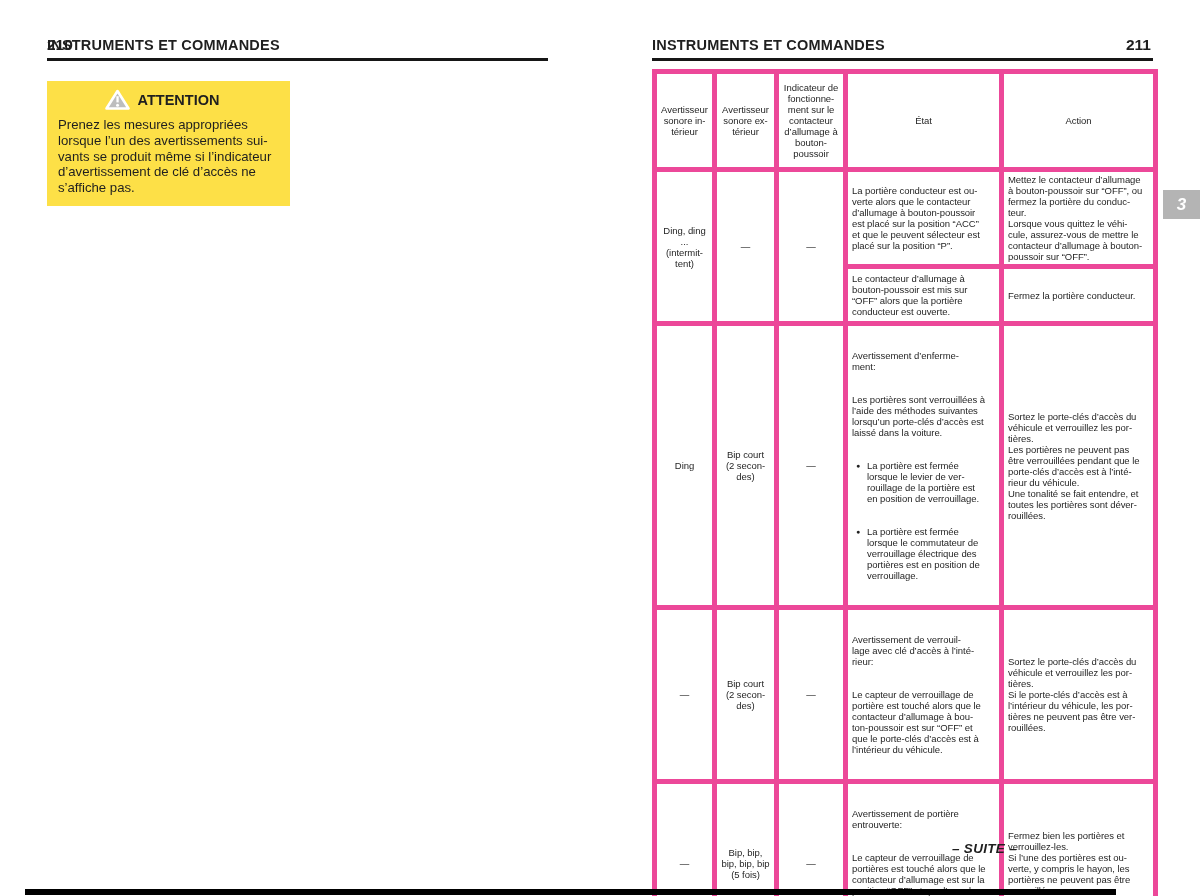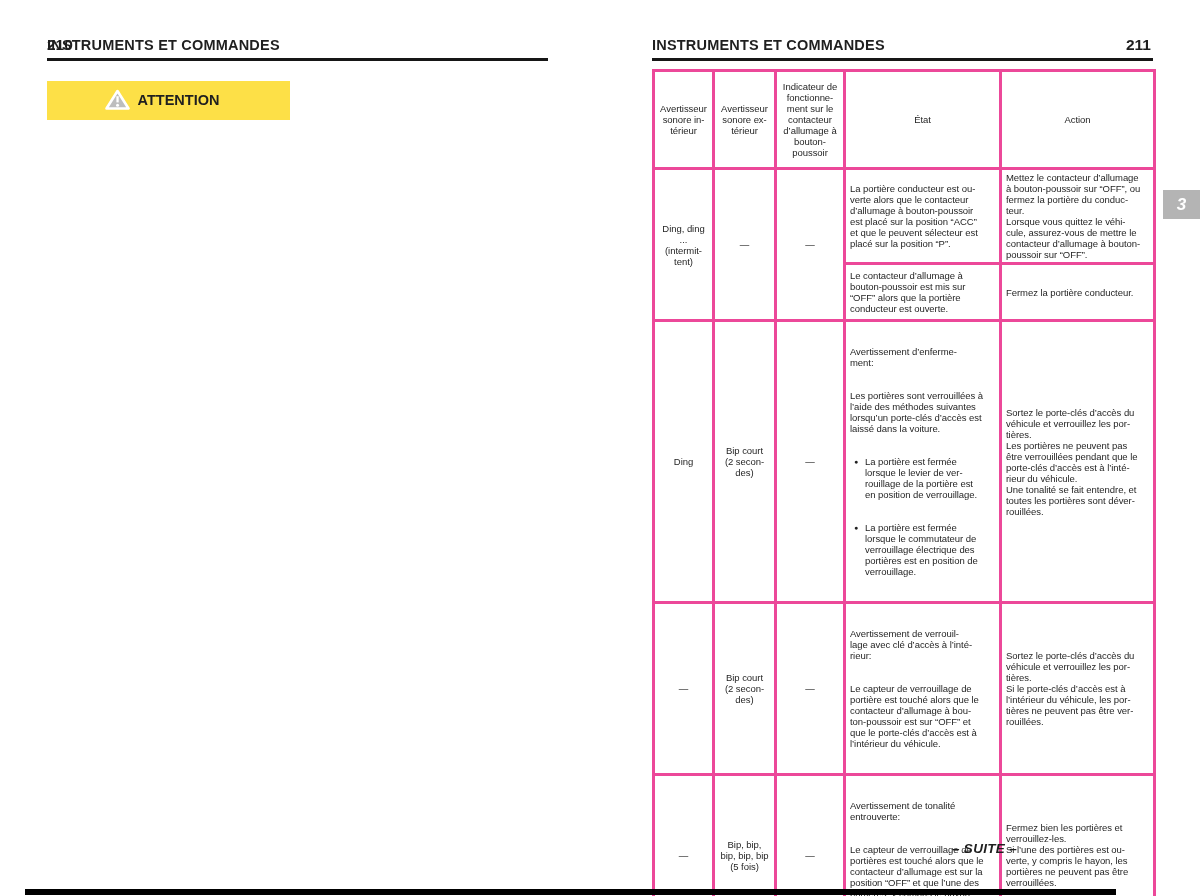--- a/index.html
+++ b/index.html
@@ -26,21 +26,21 @@
     font-weight:bold; font-size:14.5px; padding-right:14px; }
   .attention-title svg { display:block; }
   .attention-body { margin-top:7px; font-size:13.2px; line-height:15.8px; white-space:pre-line; }
 
   
   table.warn { border-collapse:collapse; table-layout:fixed; width:501px; margin-top:8px;
     font-size:9.5px; line-height:11px; letter-spacing:-0.05px; }
   table.warn col.c1 { width:60px; } table.warn col.c2 { width:62px; }
   table.warn col.c3 { width:69px; } table.warn col.c4 { width:156px; }
   table.warn col.c5 { width:154px; }
-  table.warn th, table.warn td { border:3px solid #ec4899; vertical-align:middle;
+  table.warn th, table.warn td { border:5px solid #ec4899; vertical-align:middle;
     font-weight:normal; overflow:hidden; }
   table.warn th { text-align:center; white-space:pre; padding:2px 1px; }
   td.cc { text-align:center; white-space:pre; padding:2px 1px; }
   td.tt { text-align:left; white-space:pre; padding:2px 1px 2px 4px; }
   .cell-title { font-weight:normal; white-space:pre; }
   .bullet-row { display:flex; margin-left:2px; }
   .bullet-row .b { flex:0 0 13px; text-align:left; padding-left:2px; font-size:7px; line-height:11px; }
   .bullet-row .bt { white-space:pre; }
 
   #chapter-tab { position:absolute; left:1163px; top:190px; width:37px; height:29px;
@@ -67,20 +67,25 @@
       <div class="attention-title">
         <span>
           <svg width="25" height="21" viewBox="0 0 25 21">
             <path d="M12.5 2 L23.5 19.5 L1.5 19.5 Z" fill="#bdbdbd" stroke="#ffffff" stroke-width="2.6" stroke-linejoin="round"></path>
             <rect x="11.4" y="7.2" width="2.3" height="6.2" fill="#ffffff"></rect>
             <circle cx="12.55" cy="16.2" r="1.5" fill="#ffffff"></circle>
           </svg>
         </span>
         <span>ATTENTION</span>
       </div>
+      <div class="attention-body">Prenez les mesures appropriées
+lorsque l’un des avertissements sui-
+vants se produit même si l’indicateur
+d’avertissement de clé d’accès ne
+s’affiche pas.</div>
     </div>
   </div>
 
   <div class="page" id="right-page">
     <div class="page-header">
       <span class="htitle">INSTRUMENTS ET COMMANDES</span>
       <span class="page-num">211</span>
     </div>
     <div class="rule"></div>
 
@@ -209,21 +214,21 @@
 rouillées.</td>
       </tr>
 
       <tr style="height:102px">
         <td class="cc">—</td>
         <td class="cc">Bip, bip,
 bip, bip, bip
 (5 fois)</td>
         <td class="cc">—</td>
         <td class="tt">
-          <div class="cell-title">Avertissement de tonalité
+          <div class="cell-title">Avertissement de portière
 entrouverte:</div>
           <div style="white-space:pre">Le capteur de verrouillage de
 portières est touché alors que le
 contacteur d’allumage est sur la
 position “OFF” et que l’une des
 portières, y compris le hayon,
 est ouverte.</div>
         </td>
         <td class="tt">Fermez bien les portières et
 verrouillez-les.

